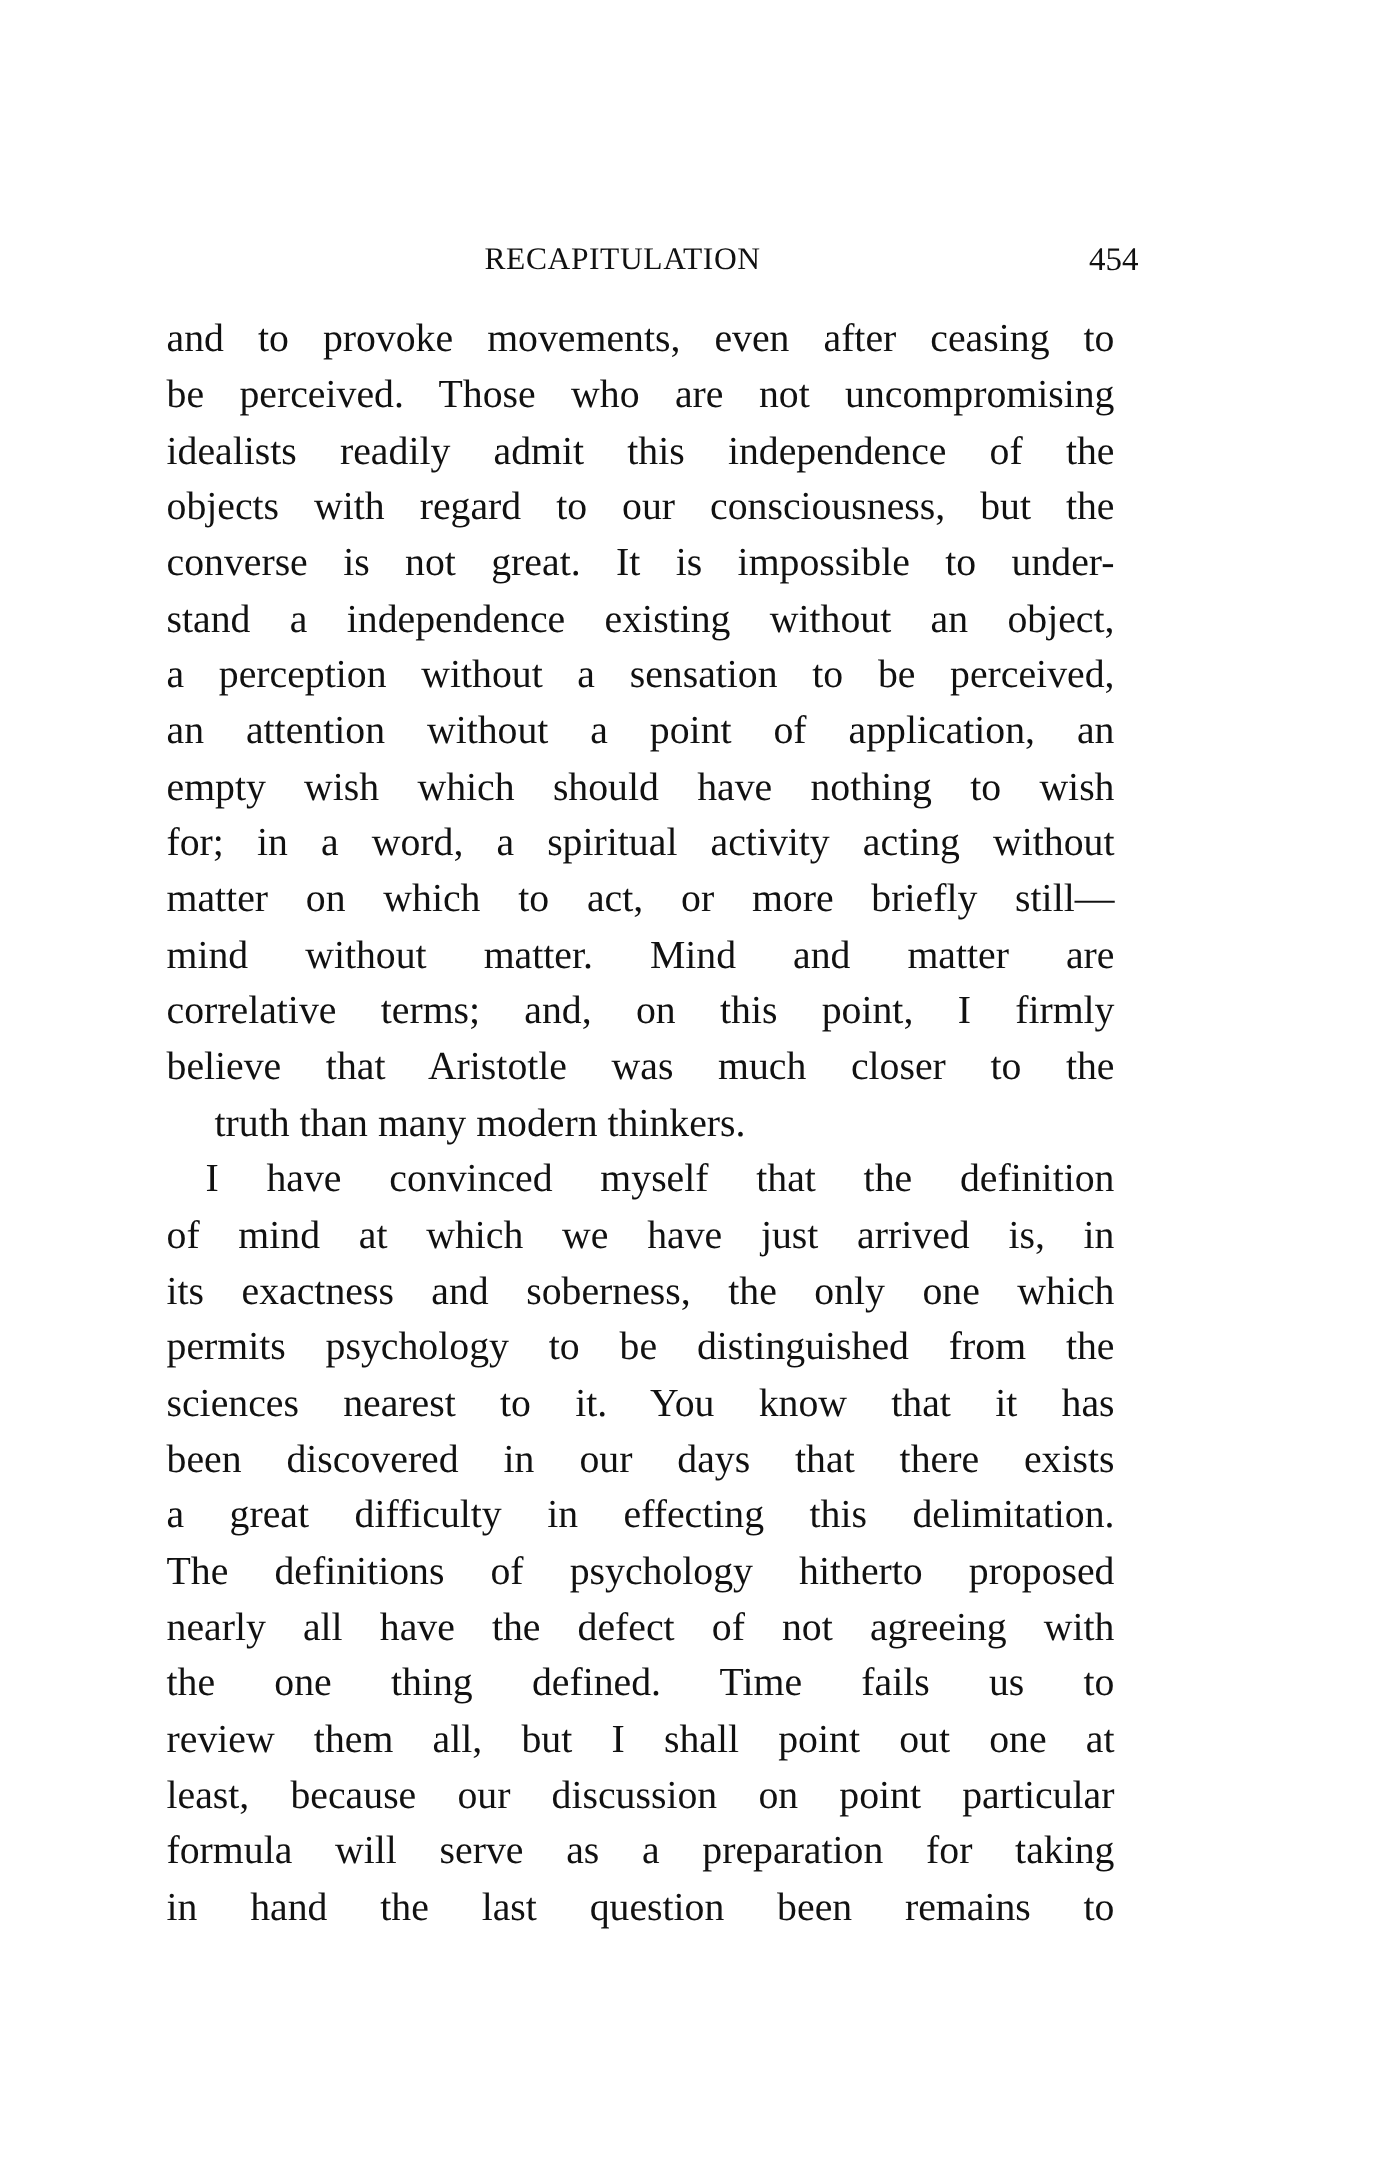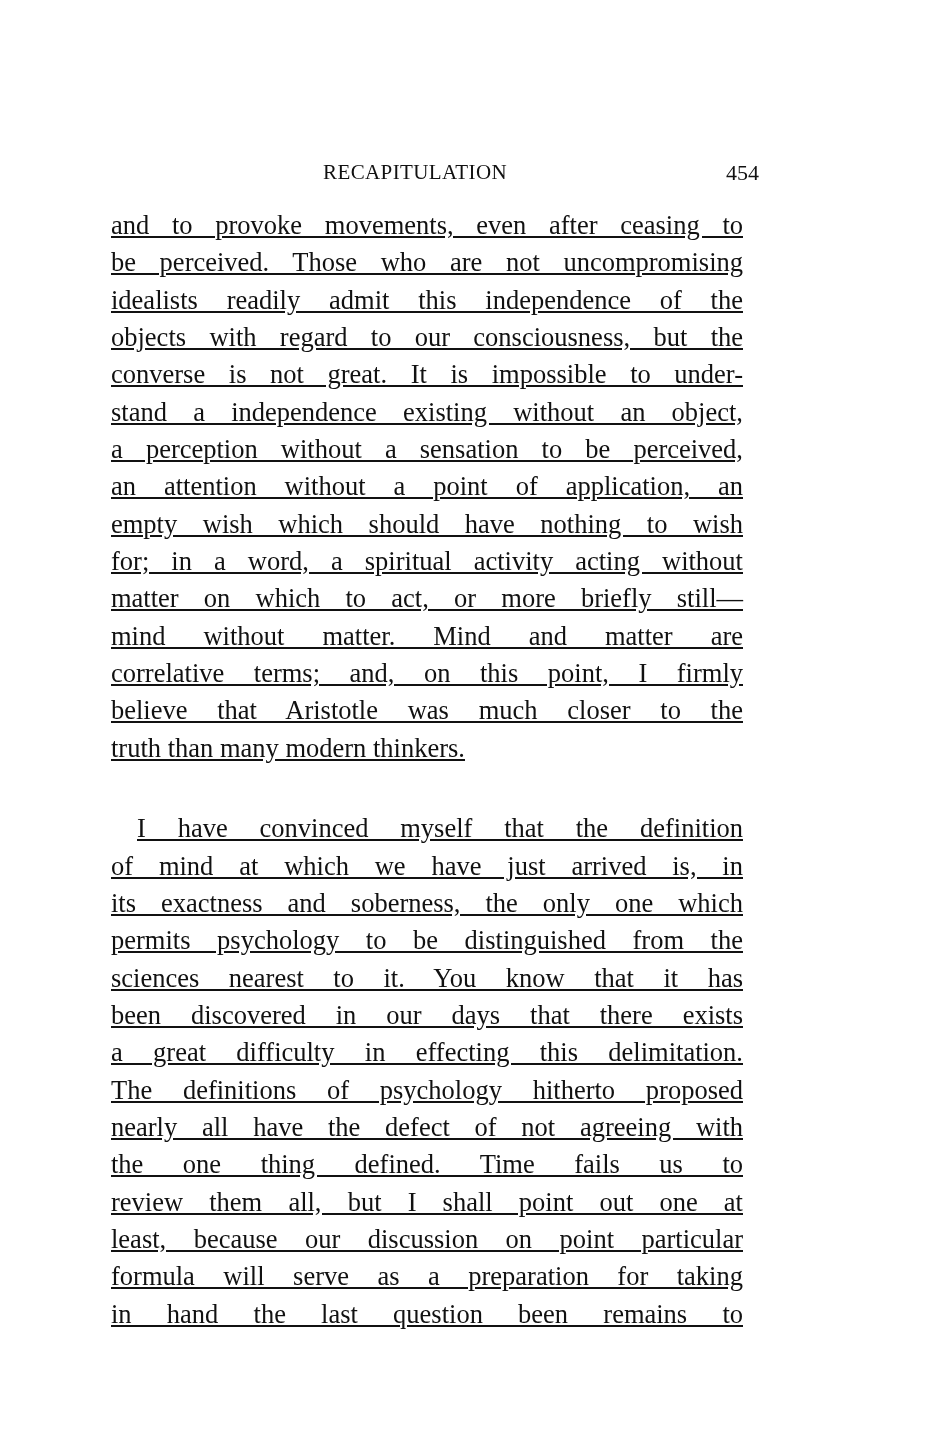--- a/index.html
+++ b/index.html
@@ -46,28 +46,27 @@
   }
   .line {
     display: block;
     height: 37.35px;
     line-height: 37.35px;
     font-family: "Liberation Serif", serif;
     font-size: 26.5px;
     white-space: nowrap;
     text-align: justify;
     text-align-last: justify;
-    text-decoration: underline;
   }
   .line.last {
     text-align-last: left;
+    margin-left: 32px;
   }
   .line.indent {
     padding-left: 26px;
-    margin-top: 43px;
   }
 </style>
 </head>
 <body>
 
 <div class="header">
   <span class="running-title">RECAPITULATION</span>
   <span class="page-number">454</span>
 </div>
 

